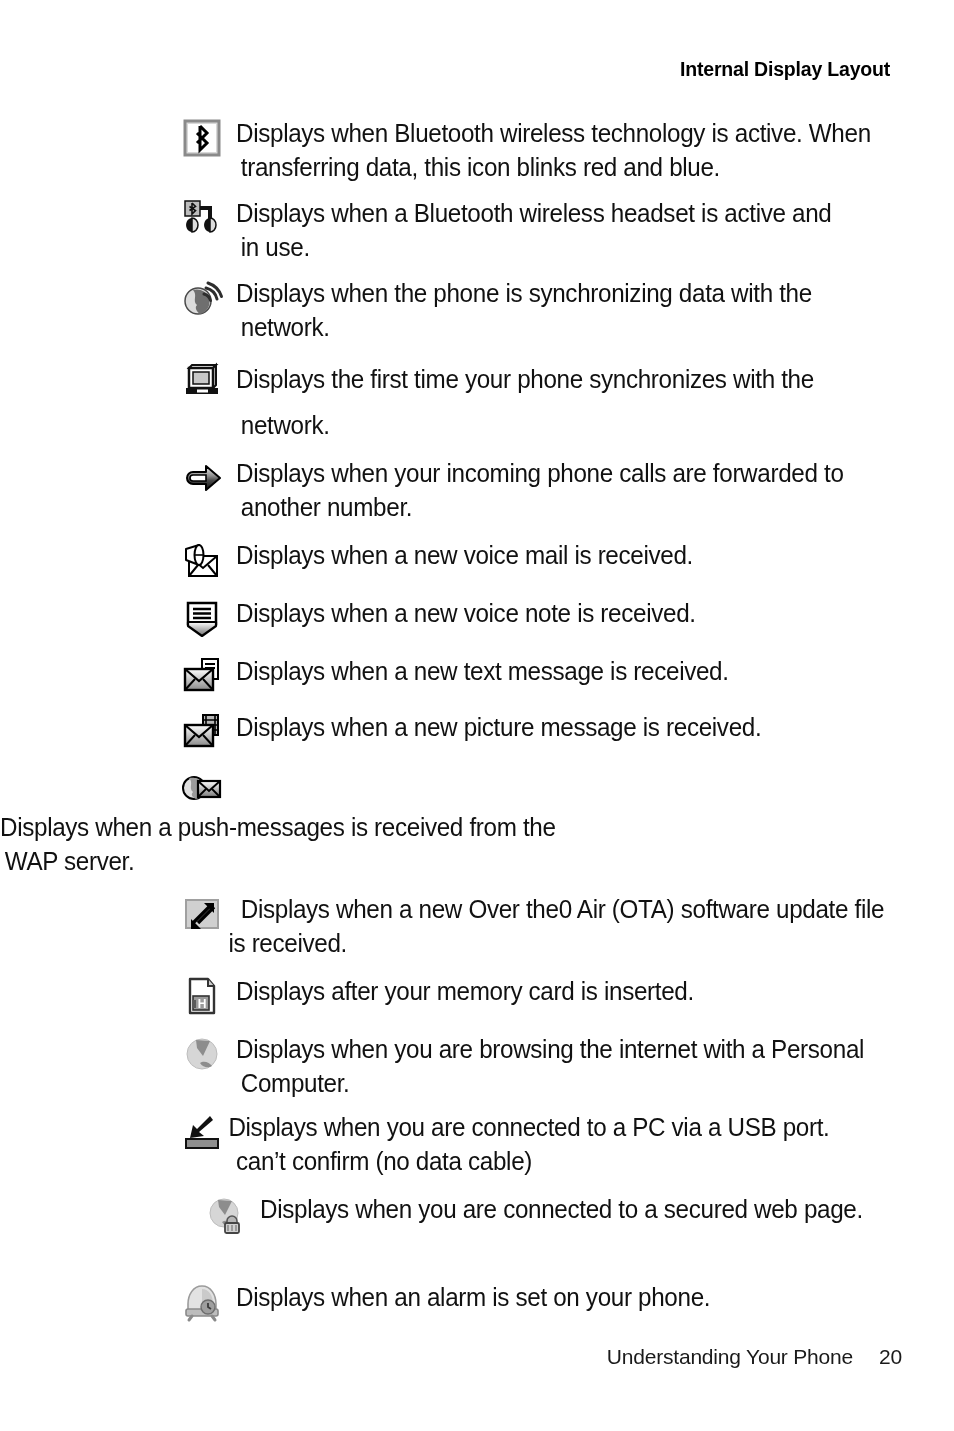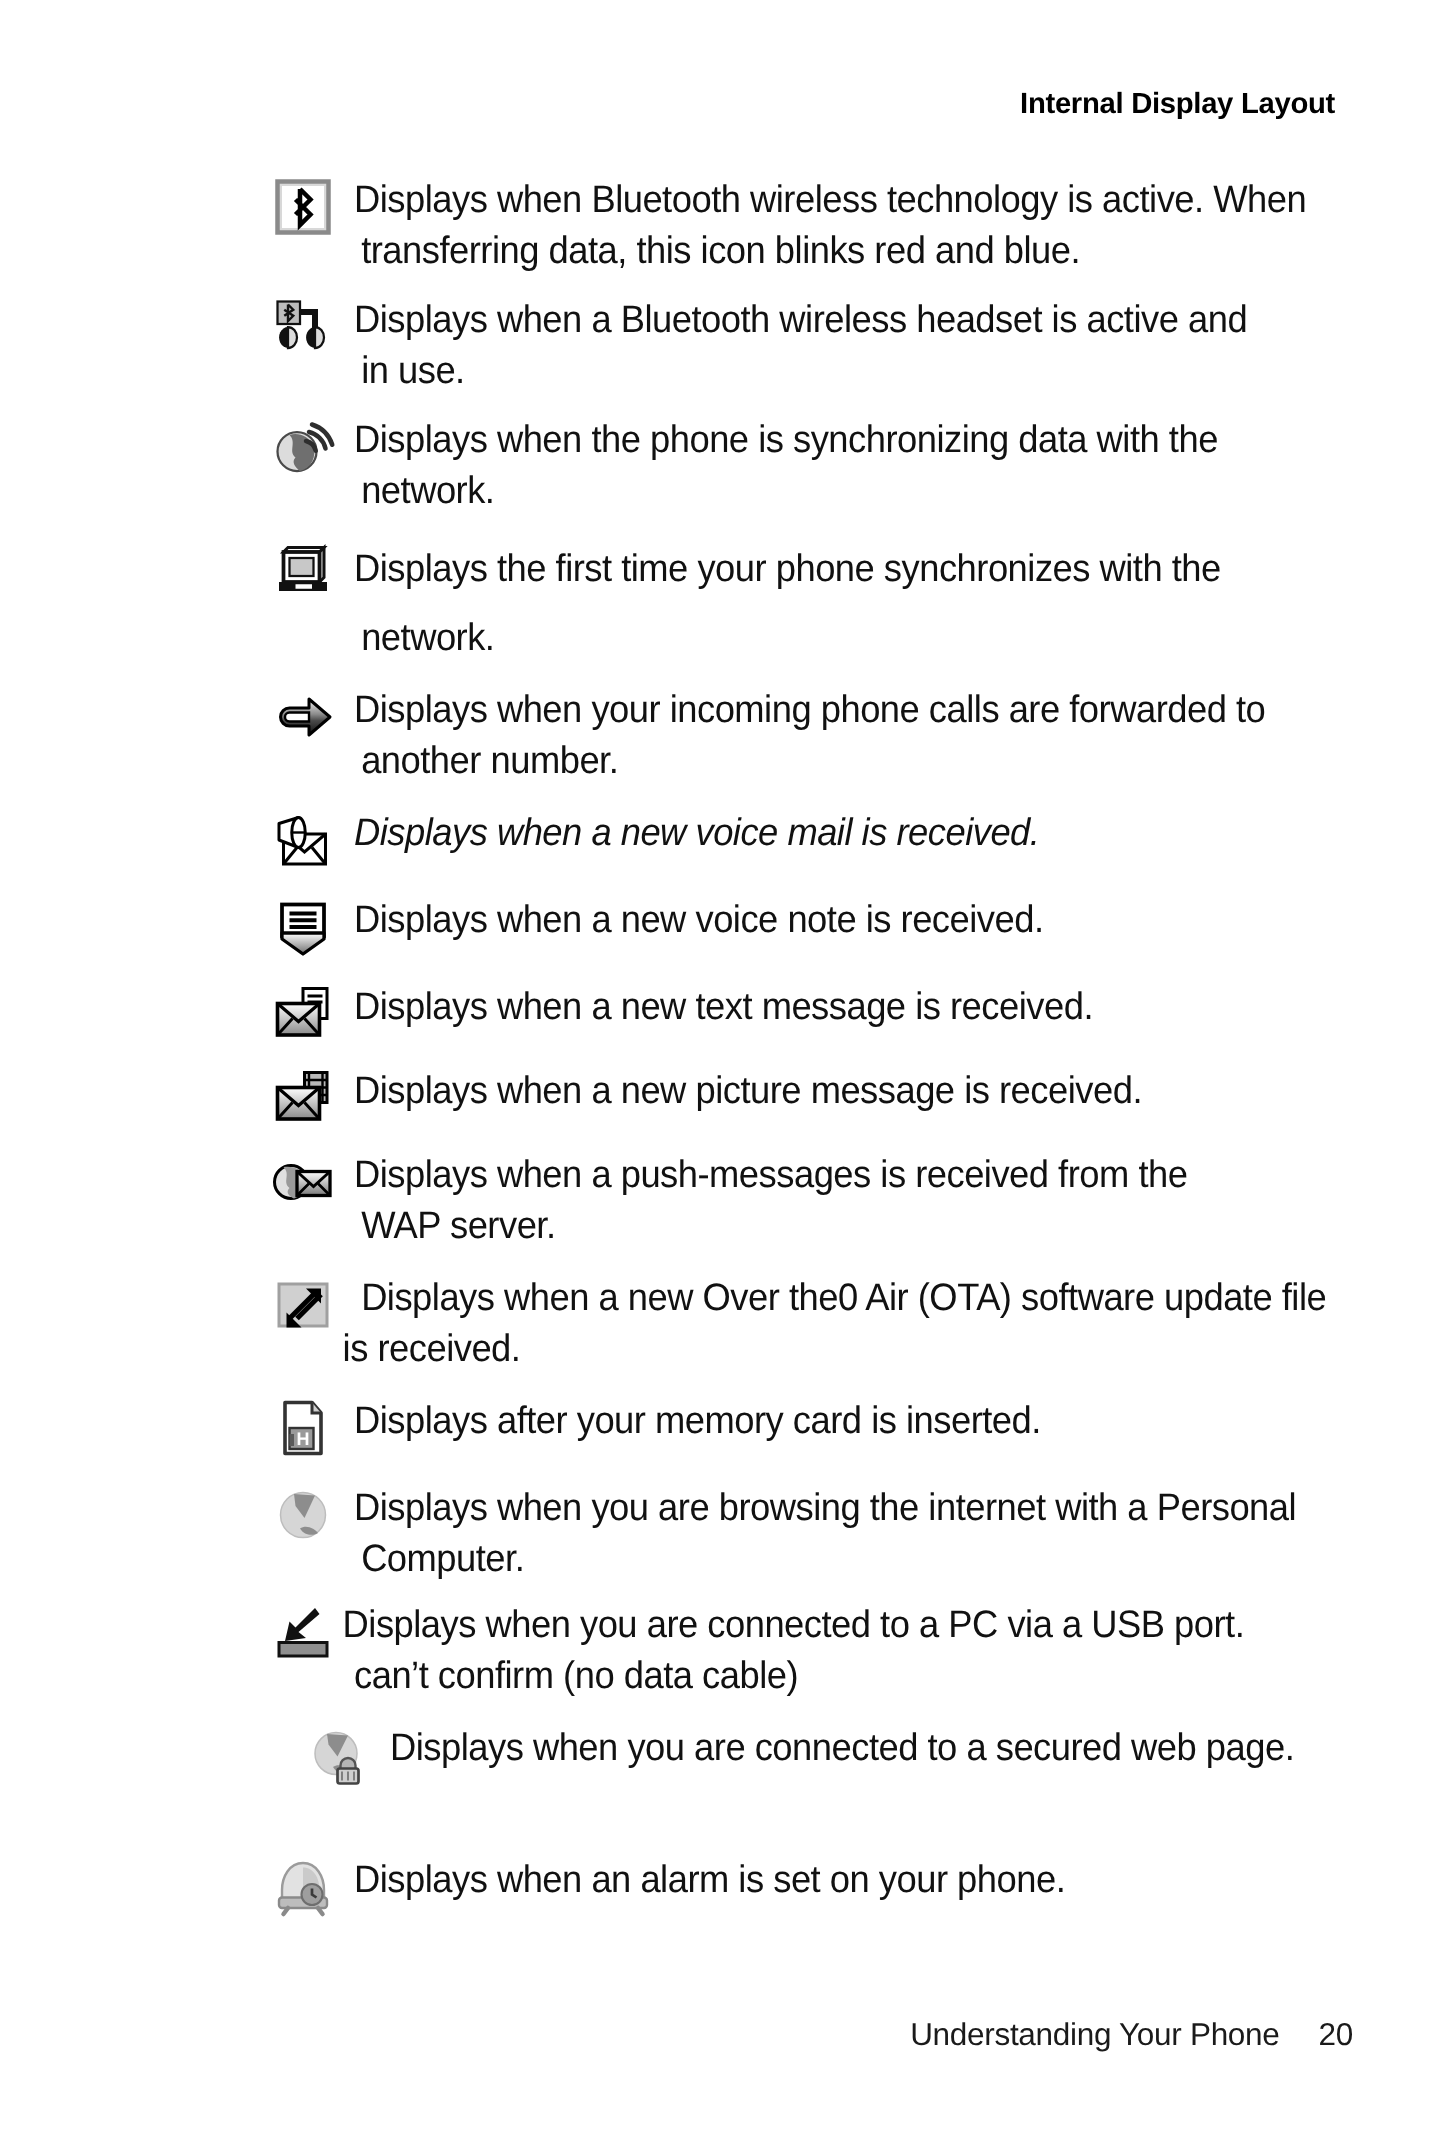--- a/index.html
+++ b/index.html
@@ -189,21 +189,21 @@
             <path d="M13 19 L26 19 L26 25 L13 25 A3 3 0 0 1 13 19 Z" fill="#ffffff" stroke="#000" stroke-width="1.6"></path>
           </svg>
         </div>
       </div>
       <div class="text-cell">
         <span class="ln">Displays when your incoming phone calls are forwarded to</span>
         <span class="ln ind">another number.</span>
       </div>
     </div>
 
-    <div class="row" style="margin-top:14px;font-style:italic;">
+    <div class="row" style="margin-top:14px;">
       <div class="icon-cell">
         <div class="icon-box">
           <svg width="44" height="44" viewBox="0 0 44 44">
             <rect x="9" y="18" width="28" height="20" fill="#ffffff" stroke="#000" stroke-width="2"></rect>
             <path d="M9 18 L23 30 L37 18" fill="none" stroke="#000" stroke-width="2"></path>
             <path d="M9 38 L18 27 M37 38 L28 27" fill="none" stroke="#000" stroke-width="2"></path>
             <path d="M6 11 L6 22 L19 27 L19 7 Z" fill="#ffffff" stroke="#000" stroke-width="2" stroke-linejoin="round"></path>
             <ellipse cx="19" cy="17" rx="4.5" ry="10" fill="#ffffff" stroke="#000" stroke-width="2"></ellipse>
             <path d="M15 17 L23 17" stroke="#000" stroke-width="1.6"></path>
           </svg>
@@ -275,21 +275,21 @@
             <path d="M5 15 L19 27 L33 15" fill="none" stroke="#000" stroke-width="2.2"></path>
             <path d="M5 36 L15 25 M33 36 L23 25" fill="none" stroke="#000" stroke-width="2"></path>
           </svg>
         </div>
       </div>
       <div class="text-cell">
         <span class="ln">Displays when a new picture message is received.</span>
       </div>
     </div>
 
-    <div class="row" style="margin-top:12px;">
+    <div class="row" style="margin-top:12px;flex-direction:column;">
       <div class="icon-cell">
         <div class="icon-box">
           <svg width="44" height="44" viewBox="0 0 44 44">
             <defs>
               <linearGradient id="pshG" x1="0" y1="0" x2="0" y2="1">
                 <stop offset="0%" stop-color="#ffffff"></stop>
                 <stop offset="100%" stop-color="#7a7a7a"></stop>
               </linearGradient>
             </defs>
             <circle cx="14" cy="22" r="11" fill="#e0e0e0" stroke="#000" stroke-width="2"></circle>

